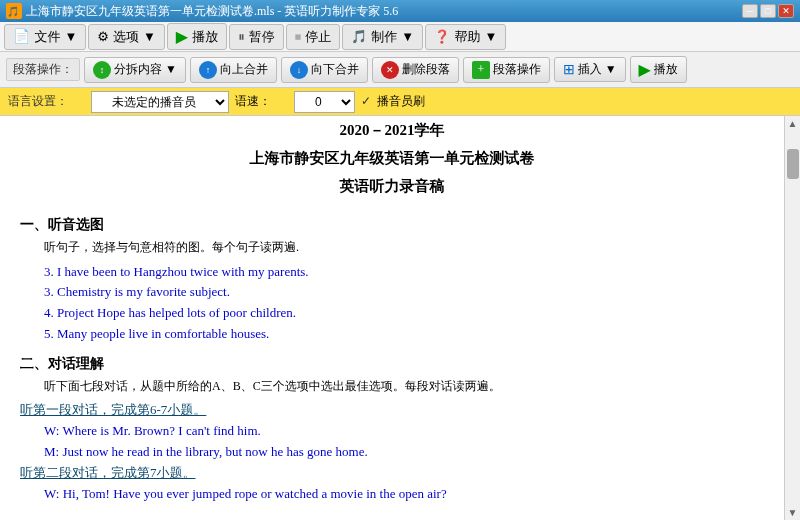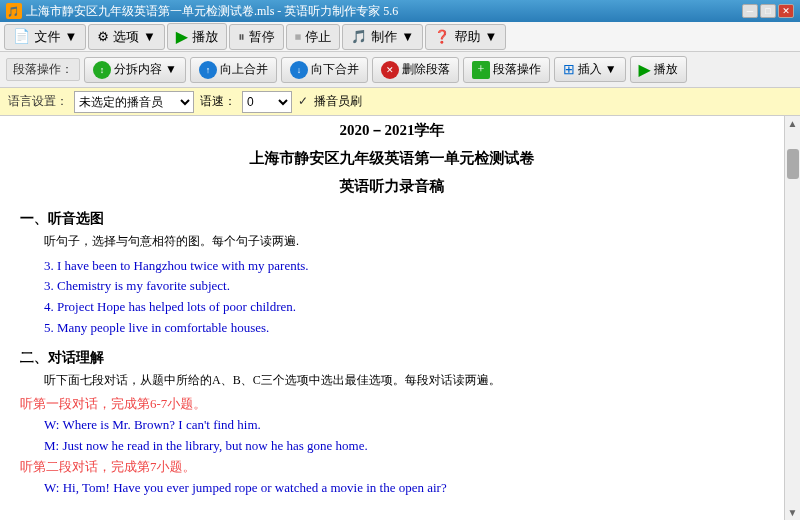--- a/index.html
+++ b/index.html
@@ -82,37 +82,38 @@
       width: 18px; height: 18px; background: #cc2222; border-radius: 50%;
       display: flex; align-items: center; justify-content: center; color: white; font-size: 9px;
     }
     .green-plus { 
       width: 18px; height: 18px; background: #22aa22; border-radius: 2px;
       display: flex; align-items: center; justify-content: center; color: white; font-size: 12px;
     }
 
     
     .settings-bar {
-      background: #fef9c3;
+      background: #fde047;
       height: 28px;
       display: flex;
       align-items: center;
       padding: 0 8px;
       border-bottom: 1px solid #ccc;
       gap: 6px;
       font-size: 12px;
     }
     .settings-label { color: #333; }
     .settings-select {
       height: 22px;
       border: 1px solid #aaa;
       background: white;
-      padding: 0 0;
+      padding: 0 16px;
       font-size: 12px;
       min-width: 120px;
+      margin-left: 17px;
     }
 
     
     .content-area {
       display: flex;
       height: calc(520px - 22px - 30px - 36px - 28px);
       background: white;
     }
     .main-content {
       flex: 1;
@@ -130,21 +131,21 @@
       align-items: center;
     }
     .scrollbar-thumb { width: 12px; height: 30px; background: #aaa; border-radius: 3px; margin-top: 20px; }
 
     .title-center { text-align: center; font-weight: bold; font-size: 15px; margin-bottom: 4px; }
 
     .section-header { font-weight: bold; font-size: 14px; margin: 8px 0 2px 0; }
     .section-sub { font-size: 12px; margin-left: 16px; margin-bottom: 4px; }
 
     .blue-text { color: #0000cc; }
-    .black-text { color: #ef4444; }
+    .black-text { color: #0c4a6e; text-decoration: underline; }
     .indent { margin-left: 24px; }
 
     
     .file-icon { color: #f5a623; font-size: 14px; }
     .section-label {
       font-size: 12px;
       color: #333;
       border: 1px solid #ccc;
       padding: 2px 6px;
       background: #e8e8e8;
@@ -255,21 +256,21 @@
   <span>播音员刷</span>
 </div>
 
 <div class="content-area">
   <div class="main-content">
 
     <div class="title-center">2020－2021学年</div>
     <div class="title-center">上海市静安区九年级英语第一单元检测试卷</div>
     <div class="title-center">英语听力录音稿</div>
 
-    <div style="margin-top: 10px;">
+    <div style="margin-top: 16px;">
       <div class="section-header">一、听音选图</div>
       <div class="section-sub indent">听句子，选择与句意相符的图。每个句子读两遍.</div>
 
       <div class="blue-text indent">3. I have been to Hangzhou twice with my parents.</div>
       <div class="blue-text indent">3. Chemistry is my favorite subject.</div>
       <div class="blue-text indent">4. Project Hope has helped lots of poor children.</div>
       <div class="blue-text indent">5. Many people live in comfortable houses.</div>
     </div>
 
     <div style="margin-top: 8px;">

